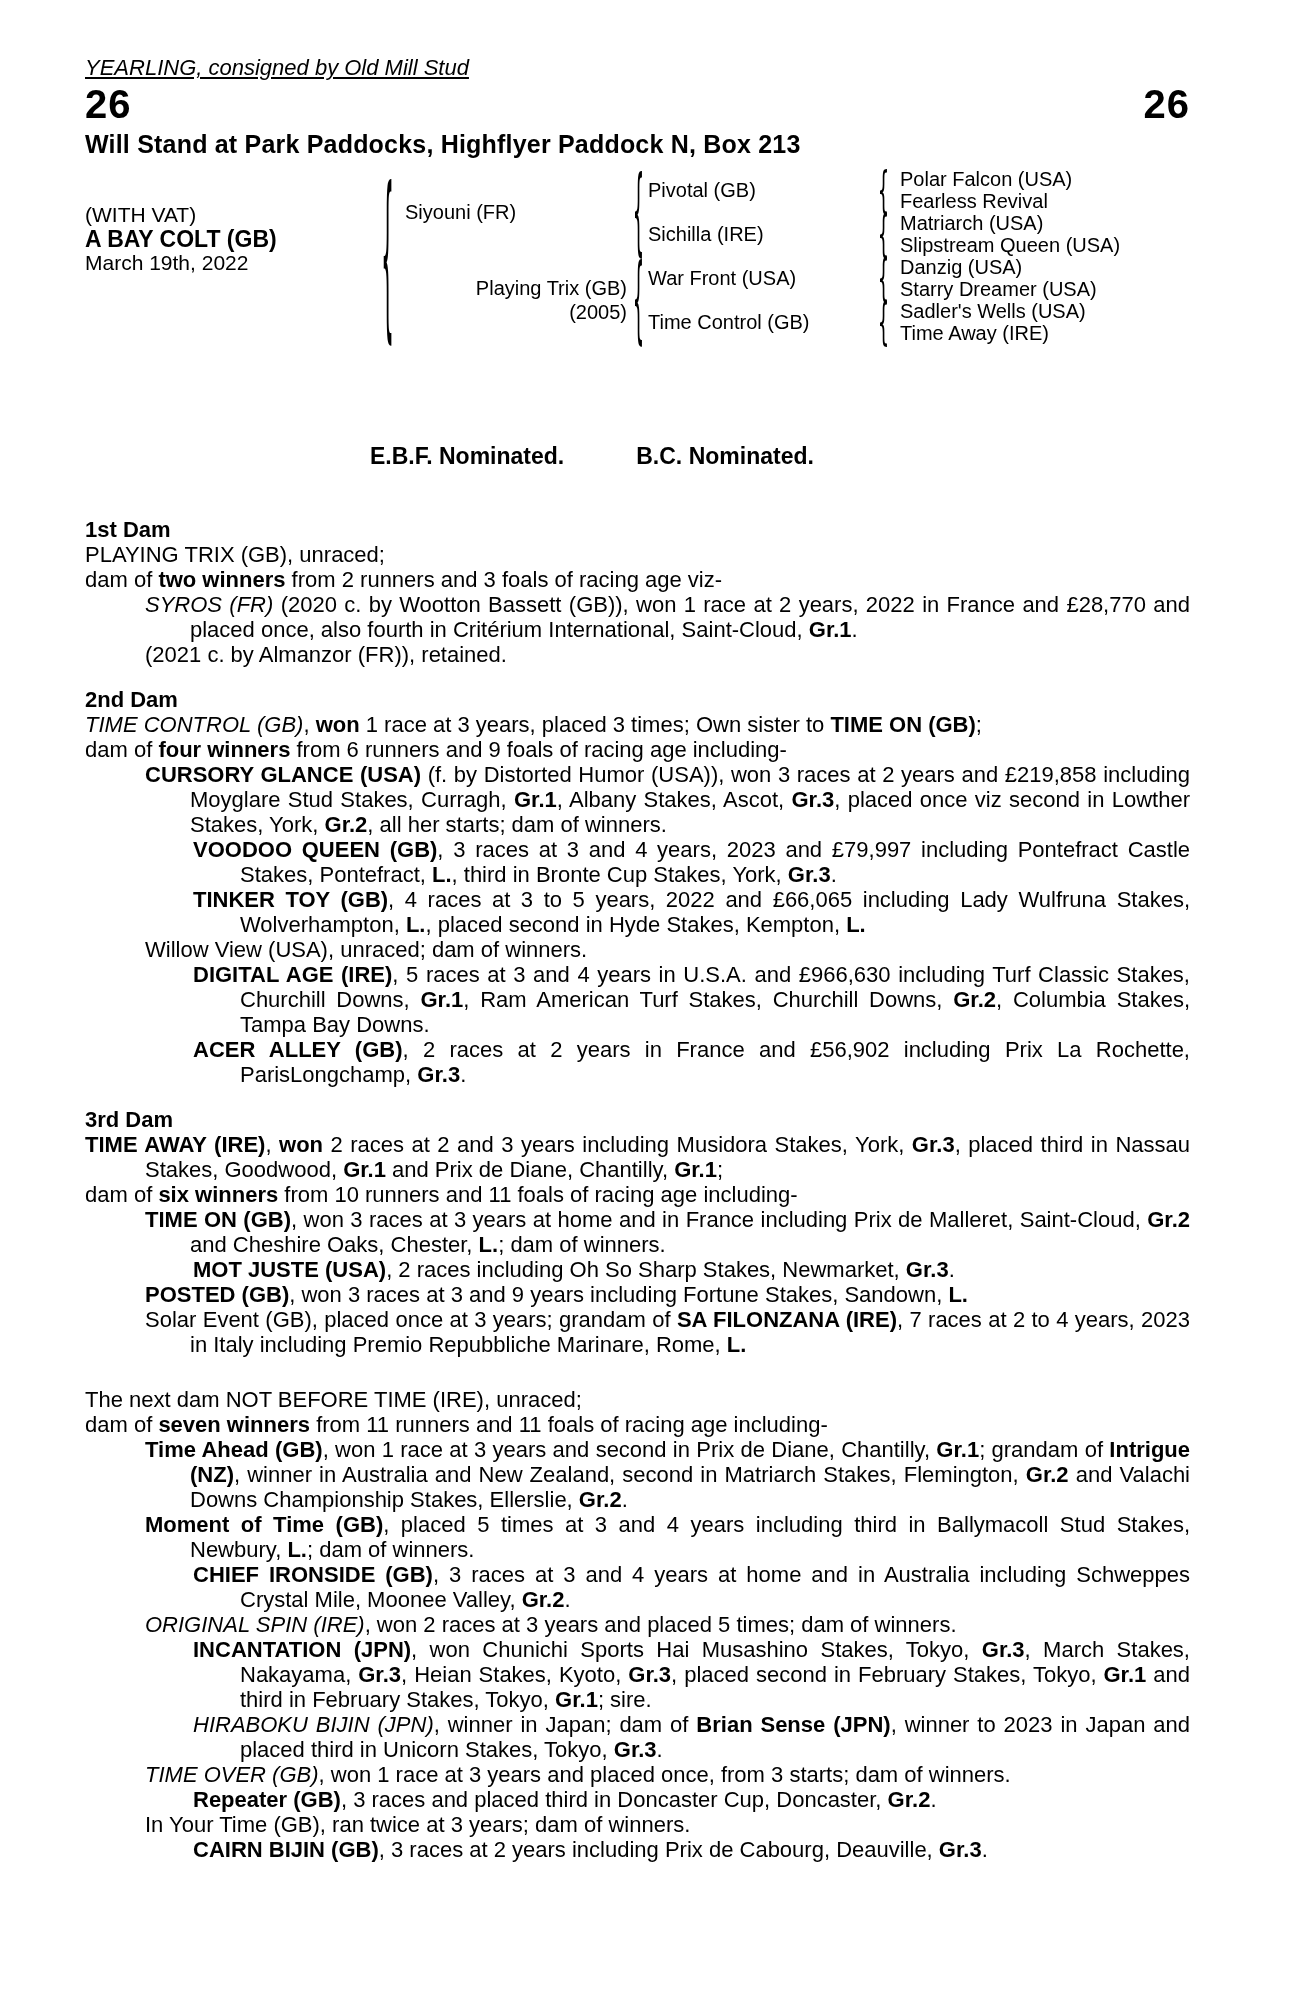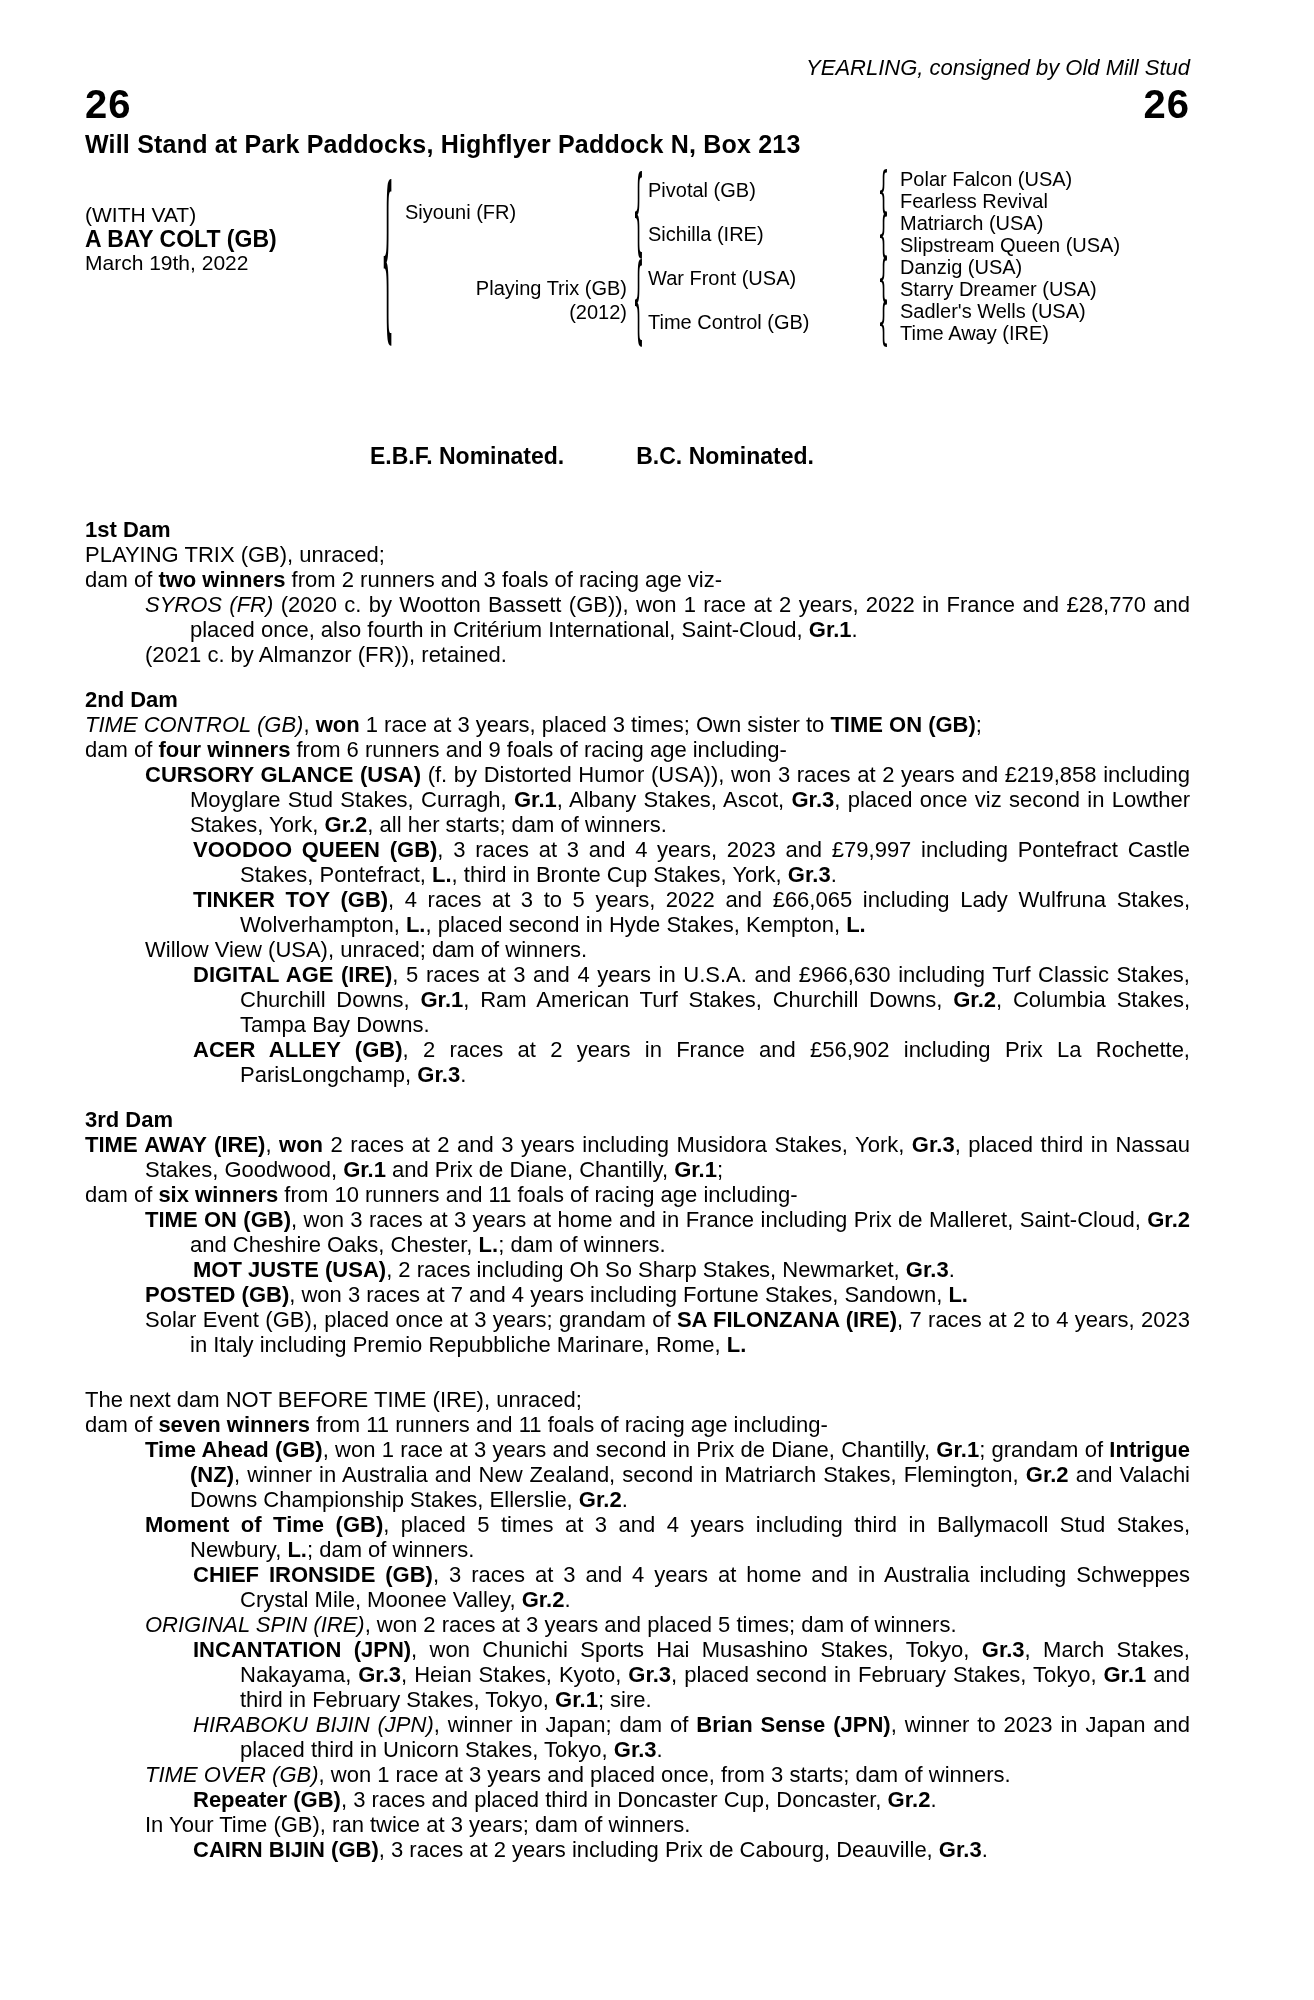--- a/index.html
+++ b/index.html
@@ -6,21 +6,21 @@
   html,body{margin:0;padding:0;background:#ffffff;}
   .page{
     position:relative;
     width:1314px;height:2000px;box-sizing:border-box;
     padding:55px 124px 0 85px;
     background:#ffffff;color:#000000;
     font-family:"Liberation Sans","DejaVu Sans",sans-serif;
     font-size:22px;line-height:25px;
     overflow:hidden;
   }
-  .consign{text-align:right;font-style:italic;font-size:22px;white-space:nowrap;}
+  .consign{text-align:left;font-style:italic;font-size:22px;white-space:nowrap;text-decoration:underline;}
   .lot-row{display:flex;justify-content:space-between;align-items:flex-start;margin-top:2px;height:48px;}
   .lot{font-weight:bold;font-size:40px;line-height:44px;letter-spacing:1px;}
   .stand{margin:0;font-size:25px;line-height:28px;font-weight:bold;letter-spacing:0.2px;}
 
   
   .pedigree{
     margin-top:10px;
     display:grid;
     grid-template-columns:291px 29px 222px 21px 224px 28px 1fr;
     grid-auto-rows:22px;
@@ -84,21 +84,21 @@
       <div class="date">March 19th, 2022</div>
     </div>
 
     <div class="brace b-lg">
         <span>{</span>
       </div>
 
     <div class="cell g1a">Siyouni (FR)</div>
     <div class="cell g1b">
       <div>Playing Trix (GB)</div>
-      <div>(2012)</div>
+      <div>(2005)</div>
     </div>
 
     <div class="brace b-md1">
         <span>{</span>
       </div>
     <div class="brace b-md2">
         <span>{</span>
       </div>
 
     <div class="cell g2-1">Pivotal (GB)</div>
@@ -152,21 +152,21 @@
         <p class="entry ind1"><span class="seg-p">Willow View (USA), unraced; dam of winners.</span></p>
         <p class="entry ind2"><span class="seg-b">DIGITAL AGE (IRE)</span><span class="seg-p">, 5 races at 3 and 4 years in U.S.A. and £966,630 including Turf Classic Stakes, Churchill Downs, </span><span class="seg-b">Gr.1</span><span class="seg-p">, Ram American Turf Stakes, Churchill Downs, </span><span class="seg-b">Gr.2</span><span class="seg-p">, Columbia Stakes, Tampa Bay Downs.</span></p>
         <p class="entry ind2"><span class="seg-b">ACER ALLEY (GB)</span><span class="seg-p">, 2 races at 2 years in France and £56,902 including Prix La Rochette, ParisLongchamp, </span><span class="seg-b">Gr.3</span><span class="seg-p">.</span></p>
       </section>
       <section class="dam-section">
         <h2 class="dam-heading">3rd Dam</h2>
         <p class="entry ind0"><span class="seg-b">TIME AWAY (IRE)</span><span class="seg-p">, </span><span class="seg-b">won</span><span class="seg-p"> 2 races at 2 and 3 years including Musidora Stakes, York, </span><span class="seg-b">Gr.3</span><span class="seg-p">, placed third in Nassau Stakes, Goodwood, </span><span class="seg-b">Gr.1</span><span class="seg-p"> and Prix de Diane, Chantilly, </span><span class="seg-b">Gr.1</span><span class="seg-p">;</span></p>
         <p class="entry ind0"><span class="seg-p">dam of </span><span class="seg-b">six winners</span><span class="seg-p"> from 10 runners and 11 foals of racing age including-</span></p>
         <p class="entry ind1"><span class="seg-b">TIME ON (GB)</span><span class="seg-p">, won 3 races at 3 years at home and in France including Prix de Malleret, Saint-Cloud, </span><span class="seg-b">Gr.2</span><span class="seg-p"> and Cheshire Oaks, Chester, </span><span class="seg-b">L.</span><span class="seg-p">; dam of winners.</span></p>
         <p class="entry ind2"><span class="seg-b">MOT JUSTE (USA)</span><span class="seg-p">, 2 races including Oh So Sharp Stakes, Newmarket, </span><span class="seg-b">Gr.3</span><span class="seg-p">.</span></p>
-        <p class="entry ind1"><span class="seg-b">POSTED (GB)</span><span class="seg-p">, won 3 races at 7 and 4 years including Fortune Stakes, Sandown, </span><span class="seg-b">L.</span></p>
+        <p class="entry ind1"><span class="seg-b">POSTED (GB)</span><span class="seg-p">, won 3 races at 3 and 9 years including Fortune Stakes, Sandown, </span><span class="seg-b">L.</span></p>
         <p class="entry ind1"><span class="seg-p">Solar Event (GB), placed once at 3 years; grandam of </span><span class="seg-b">SA FILONZANA (IRE)</span><span class="seg-p">, 7 races at 2 to 4 years, 2023 in Italy including Premio Repubbliche Marinare, Rome, </span><span class="seg-b">L.</span></p>
       </section>
       <section class="dam-section nextdam">
         <p class="entry ind0"><span class="seg-p">The next dam NOT BEFORE TIME (IRE), unraced;</span></p>
         <p class="entry ind0"><span class="seg-p">dam of </span><span class="seg-b">seven winners</span><span class="seg-p"> from 11 runners and 11 foals of racing age including-</span></p>
         <p class="entry ind1"><span class="seg-b">Time Ahead (GB)</span><span class="seg-p">, won 1 race at 3 years and second in Prix de Diane, Chantilly, </span><span class="seg-b">Gr.1</span><span class="seg-p">; grandam of </span><span class="seg-b">Intrigue (NZ)</span><span class="seg-p">, winner in Australia and New Zealand, second in Matriarch Stakes, Flemington, </span><span class="seg-b">Gr.2</span><span class="seg-p"> and Valachi Downs Championship Stakes, Ellerslie, </span><span class="seg-b">Gr.2</span><span class="seg-p">.</span></p>
         <p class="entry ind1"><span class="seg-b">Moment of Time (GB)</span><span class="seg-p">, placed 5 times at 3 and 4 years including third in Ballymacoll Stud Stakes, Newbury, </span><span class="seg-b">L.</span><span class="seg-p">; dam of winners.</span></p>
         <p class="entry ind2"><span class="seg-b">CHIEF IRONSIDE (GB)</span><span class="seg-p">, 3 races at 3 and 4 years at home and in Australia including Schweppes Crystal Mile, Moonee Valley, </span><span class="seg-b">Gr.2</span><span class="seg-p">.</span></p>
         <p class="entry ind1"><span class="seg-i">ORIGINAL SPIN (IRE)</span><span class="seg-p">, won 2 races at 3 years and placed 5 times; dam of winners.</span></p>
         <p class="entry ind2"><span class="seg-b">INCANTATION (JPN)</span><span class="seg-p">, won Chunichi Sports Hai Musashino Stakes, Tokyo, </span><span class="seg-b">Gr.3</span><span class="seg-p">, March Stakes, Nakayama, </span><span class="seg-b">Gr.3</span><span class="seg-p">, Heian Stakes, Kyoto, </span><span class="seg-b">Gr.3</span><span class="seg-p">, placed second in February Stakes, Tokyo, </span><span class="seg-b">Gr.1</span><span class="seg-p"> and third in February Stakes, Tokyo, </span><span class="seg-b">Gr.1</span><span class="seg-p">; sire.</span></p>

